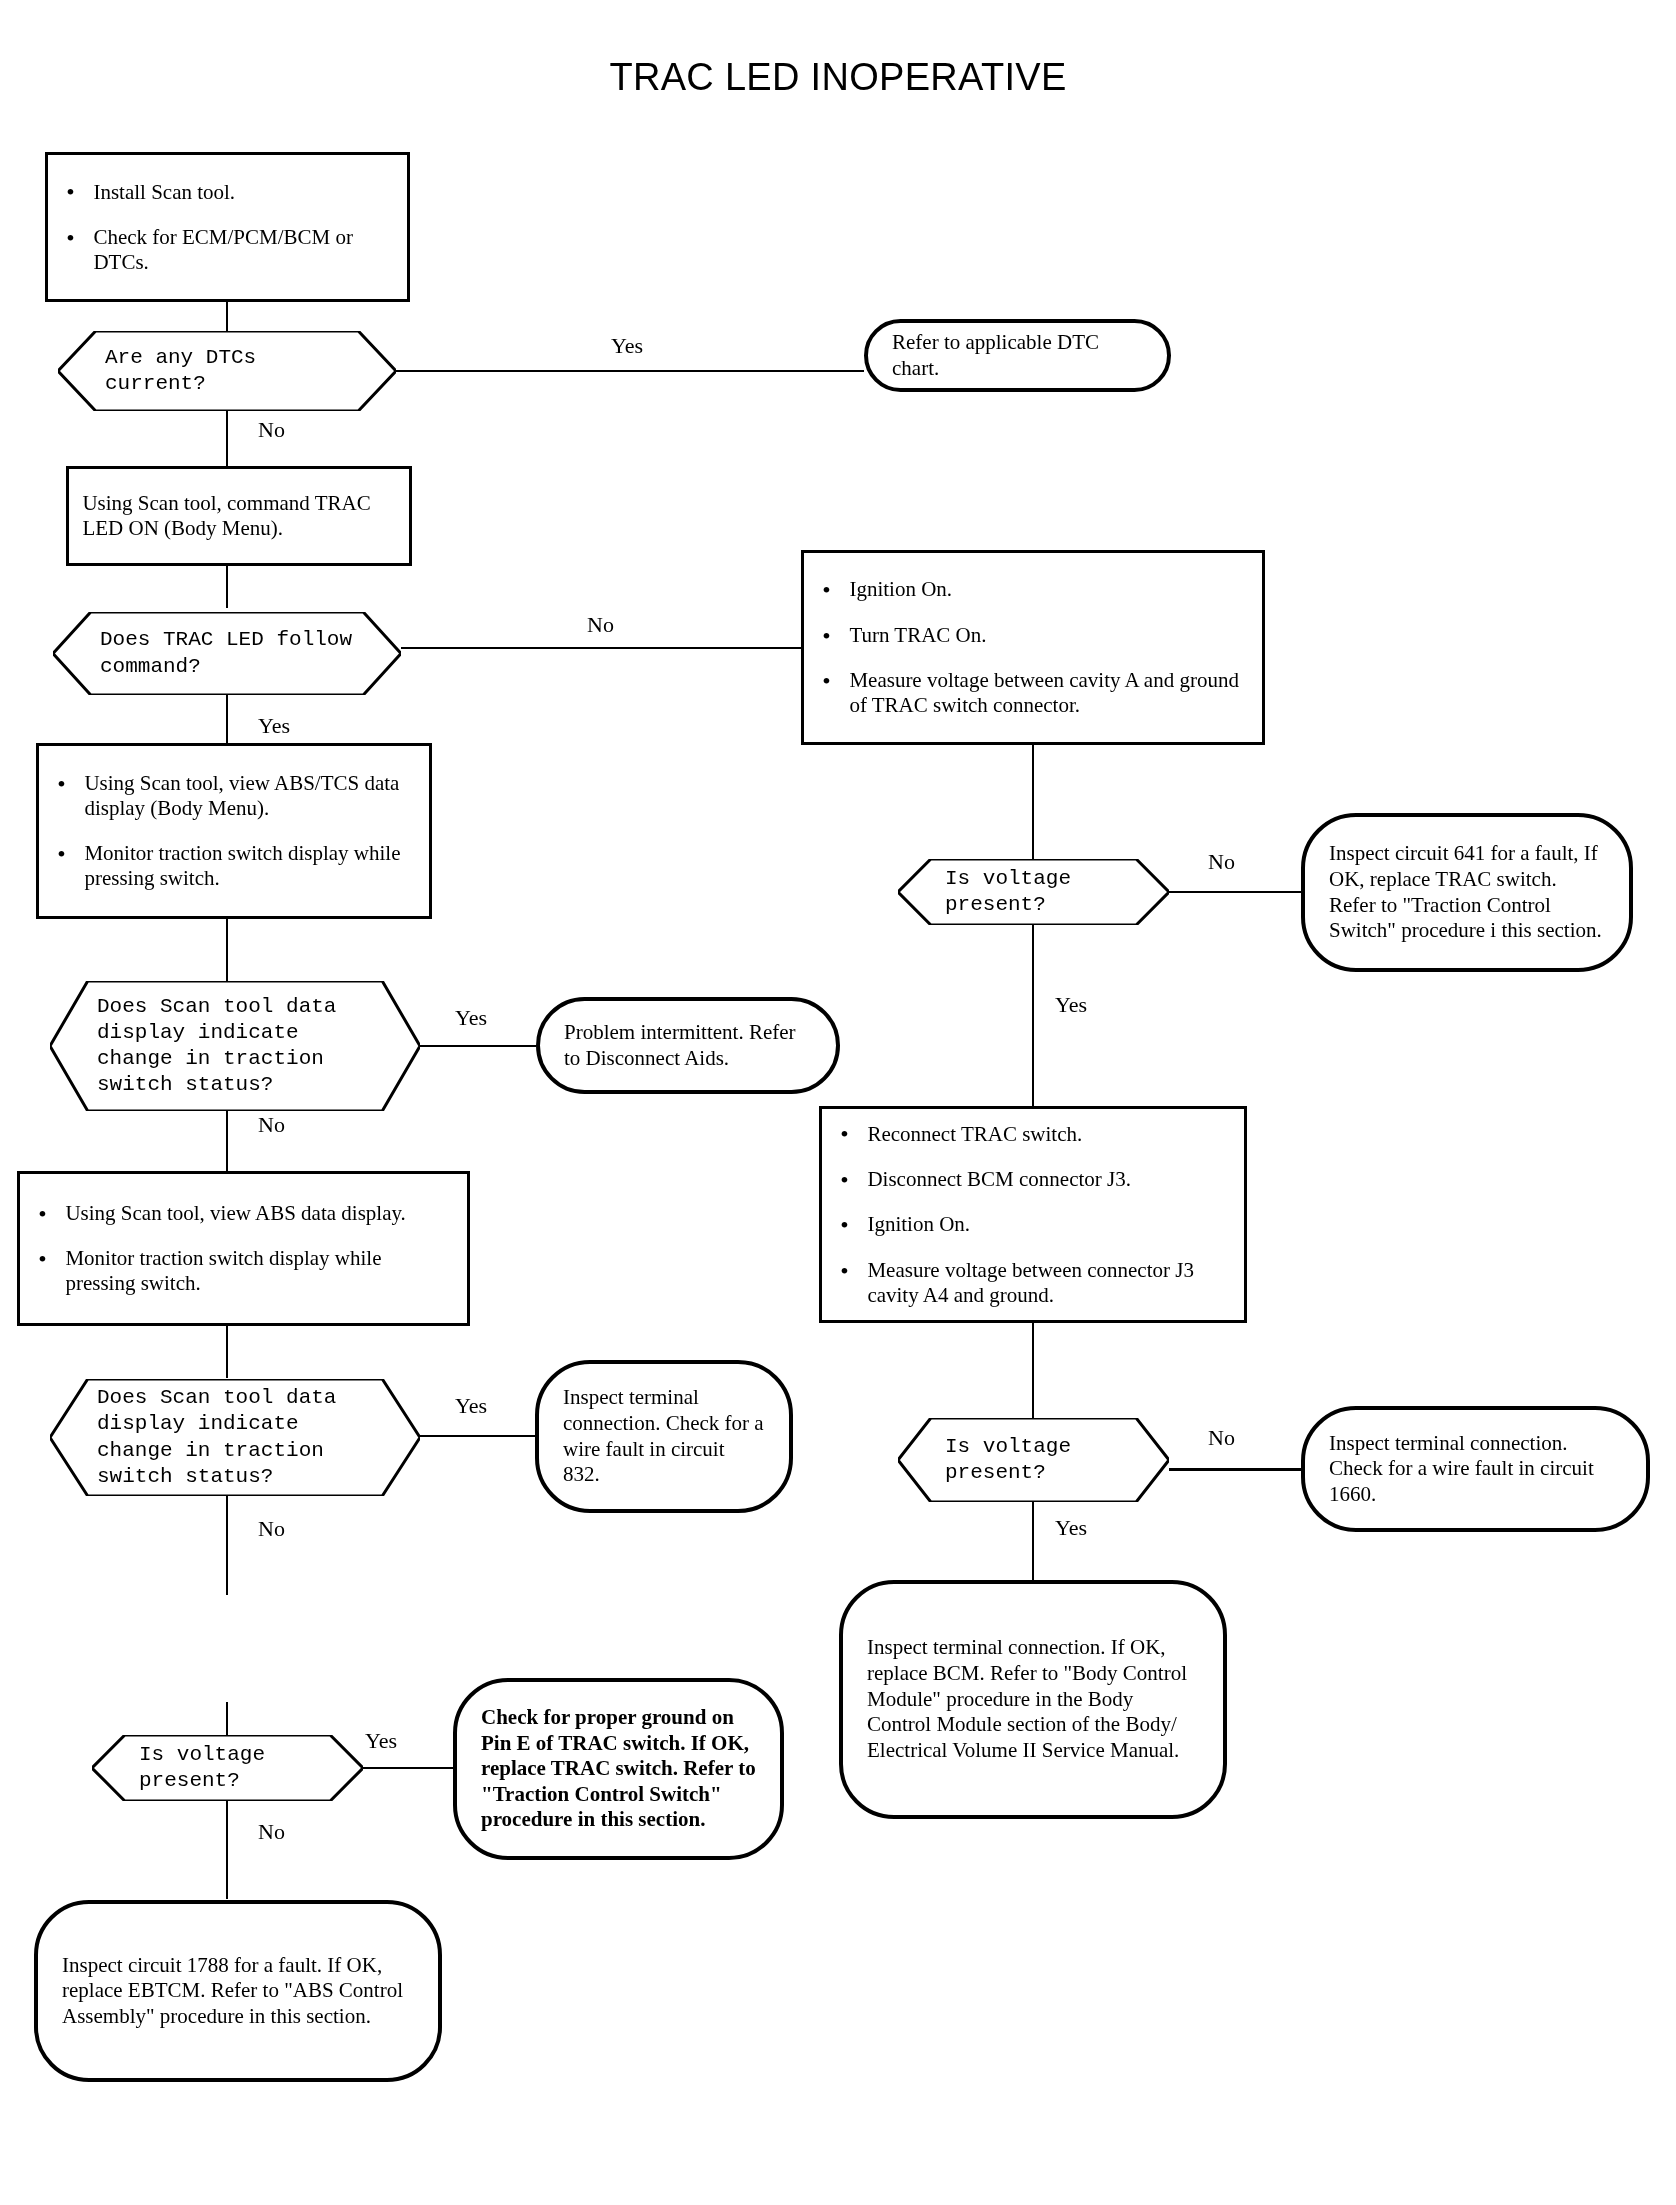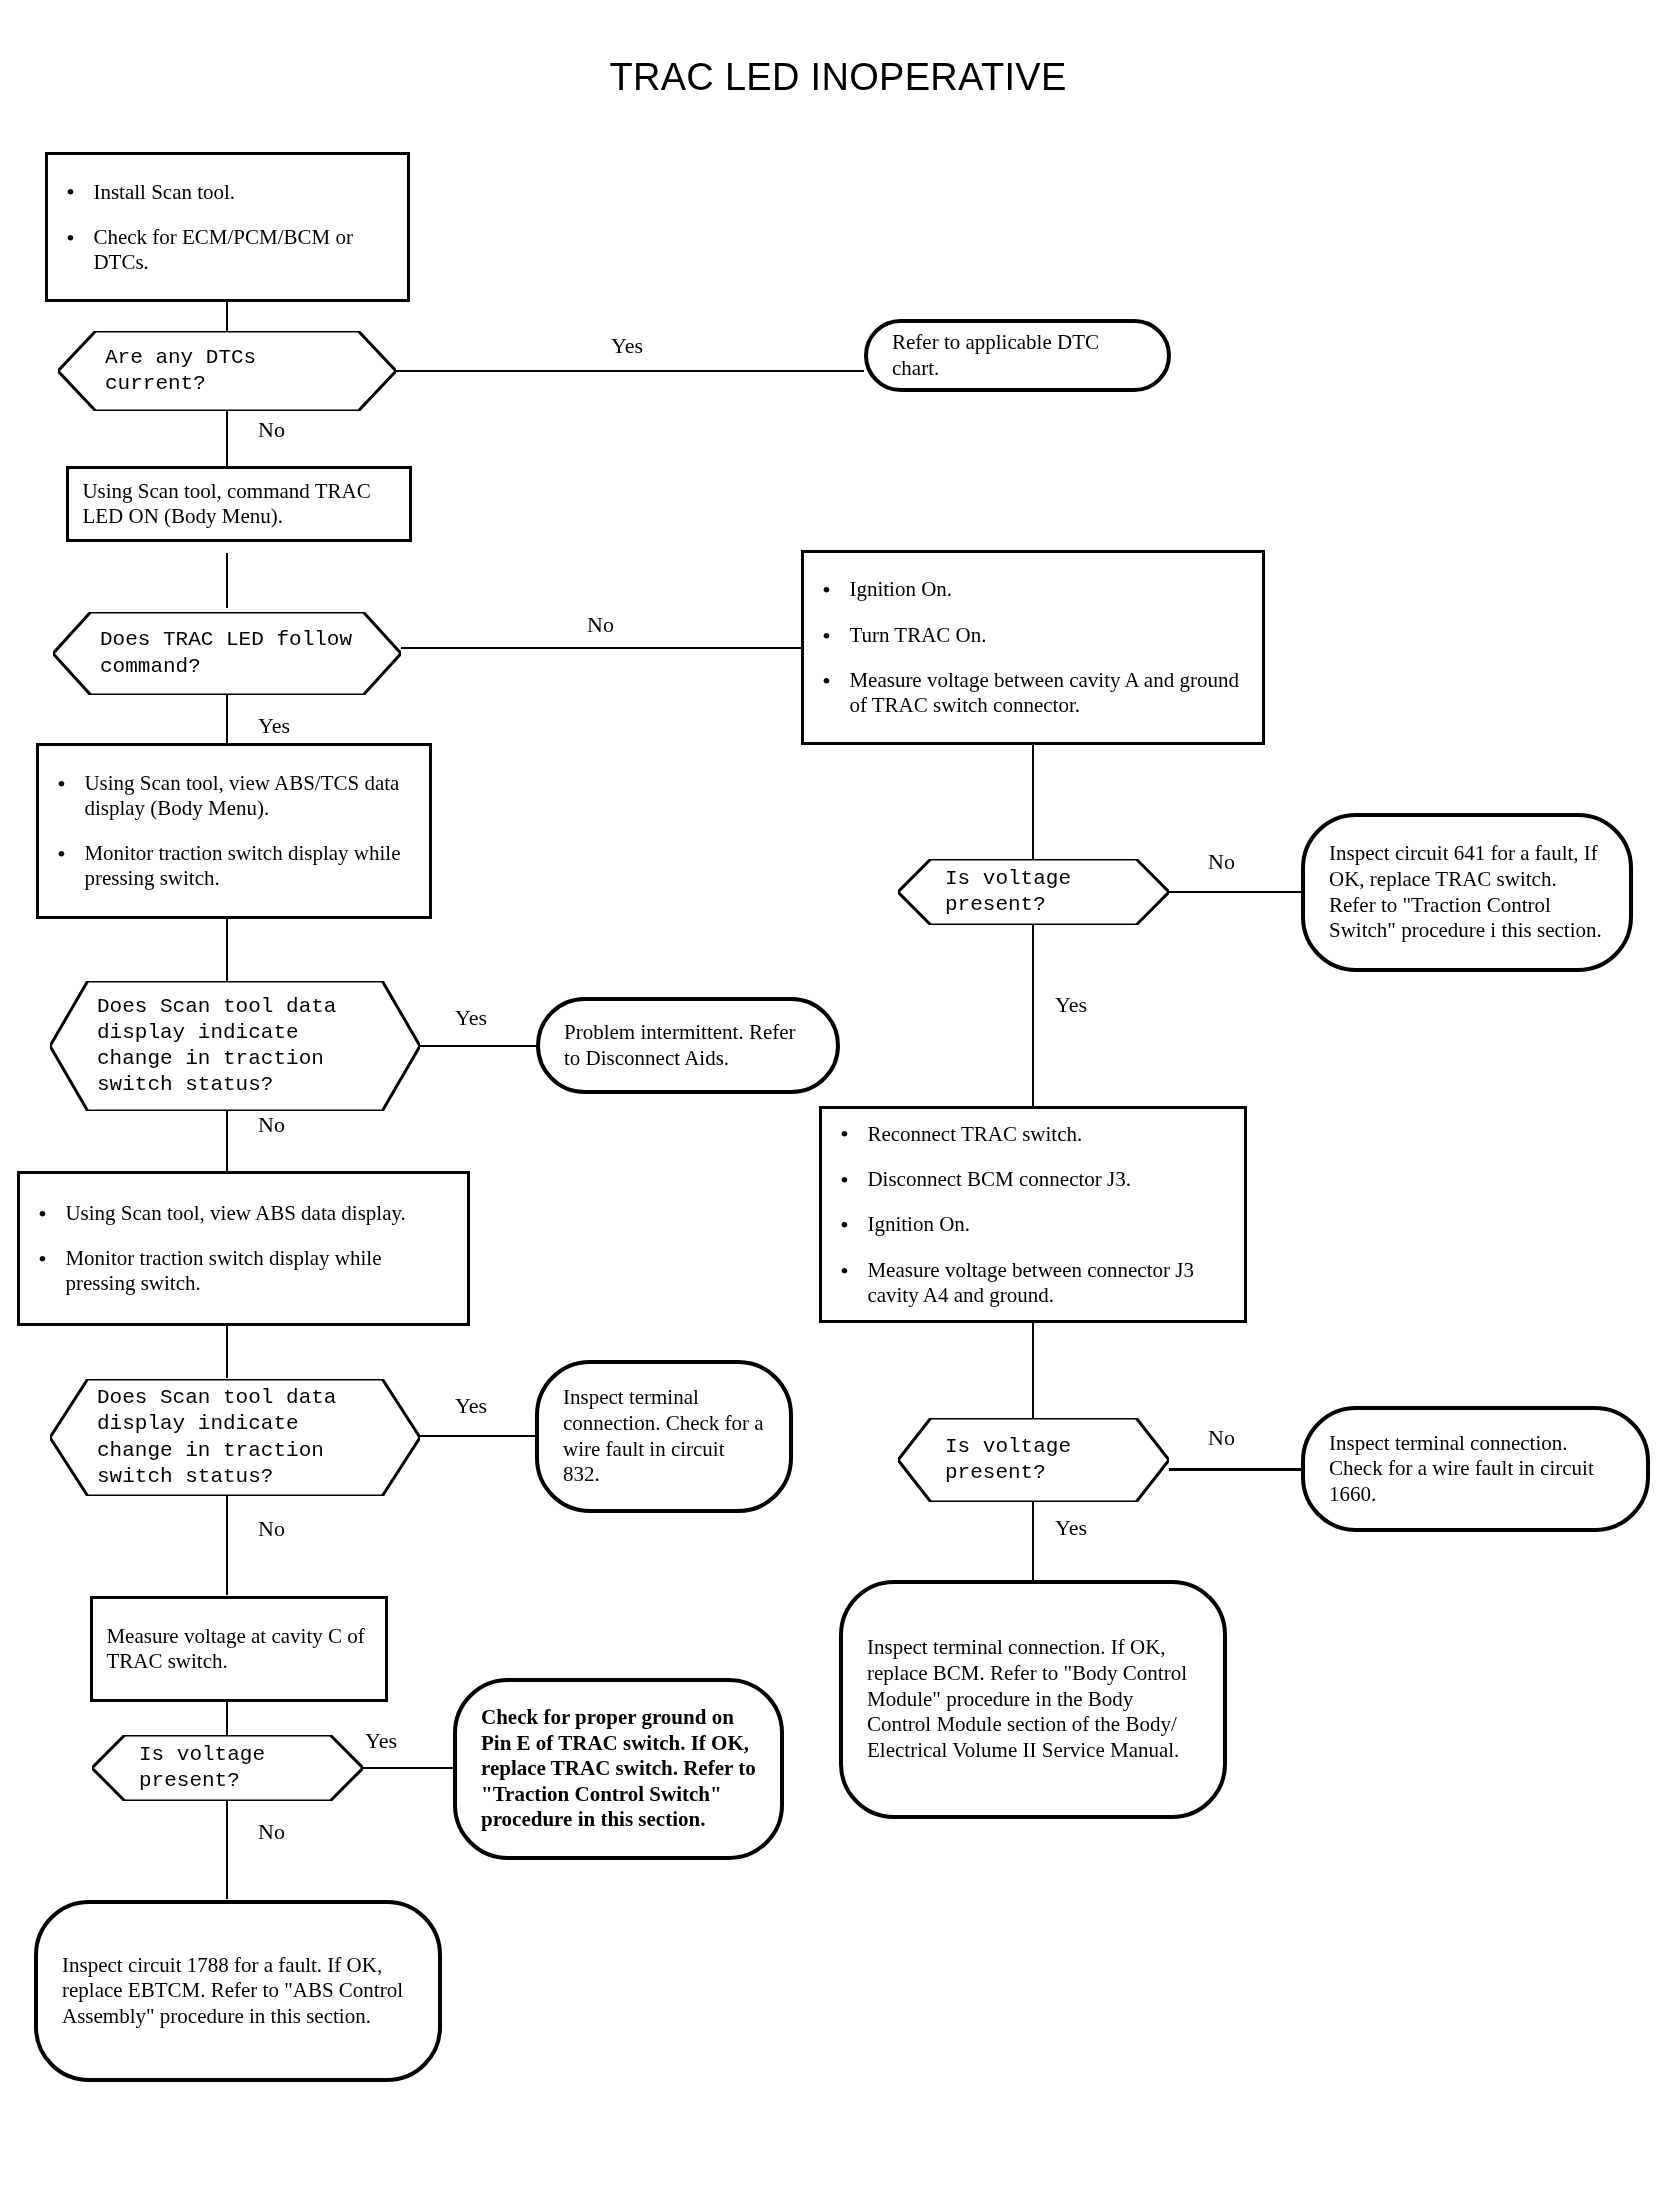--- a/index.html
+++ b/index.html
@@ -185,21 +185,21 @@
     <svg class="hexsvg" viewBox="0 0 556 131" preserveAspectRatio="none">
       <polygon points="0,65.5 62,0 494,0 556,65.5 494,131 62,131" fill="#ffffff" stroke="#000000" stroke-width="3" vector-effect="non-scaling-stroke"></polygon>
     </svg>
     <div class="txt">Are any DTCs current?</div>
   </div>
 
   <div class="node terminal" style="left:864px; top:319px; width:307px; height:73px;">
     <div class="txt">Refer to applicable DTC chart.</div>
   </div>
 
-  <div class="node process" style="left:66px; top:466px; width:346px; height:76px;">
+  <div class="node process" style="left:66px; top:466px; width:346px; height:100px;">
     <div class="txt">Using Scan tool, command TRAC LED ON (Body Menu).</div>
   </div>
 
   <div class="node decision" style="left:53px; top:612px; width:348px; height:83px;justify-content:flex-end;">
     <svg class="hexsvg" viewBox="0 0 572 133" preserveAspectRatio="none">
       <polygon points="0,66.5 62,0 510,0 572,66.5 510,133 62,133" fill="#ffffff" stroke="#000000" stroke-width="3" vector-effect="non-scaling-stroke"></polygon>
     </svg>
     <div class="txt">Does TRAC LED follow command?</div>
   </div>
 
@@ -283,23 +283,20 @@
   </div>
 
   <div class="node terminal" style="left:1301px; top:1406px; width:349px; height:126px;">
     <div class="txt">Inspect terminal connection. Check for a wire fault in circuit 1660.</div>
   </div>
 
   <div class="node terminal" style="left:839px; top:1580px; width:388px; height:239px;">
     <div class="txt">Inspect terminal connection. If OK, replace BCM. Refer to "Body Control Module" procedure in the Body Control Module section of the Body/ Electrical Volume II Service Manual.</div>
   </div>
 
-  <div class="node process" style="left:90px; top:1596px; width:298px; height:106px;">
-    <div class="txt">Measure voltage at cavity C of TRAC switch.</div>
-  </div>
 
   <div class="node decision" style="left:92px; top:1735px; width:271px; height:66px;">
     <svg class="hexsvg" viewBox="0 0 446 108" preserveAspectRatio="none">
       <polygon points="0,54 54,0 392,0 446,54 392,108 54,108" fill="#ffffff" stroke="#000000" stroke-width="3" vector-effect="non-scaling-stroke"></polygon>
     </svg>
     <div class="txt">Is voltage present?</div>
   </div>
 
   <div class="node terminal" style="left:453px; top:1678px; width:331px; height:182px;font-weight:bold;">
     <div class="txt">Check for proper ground on Pin E of TRAC switch. If OK, replace TRAC switch. Refer to "Traction Control Switch" procedure in this section.</div>

